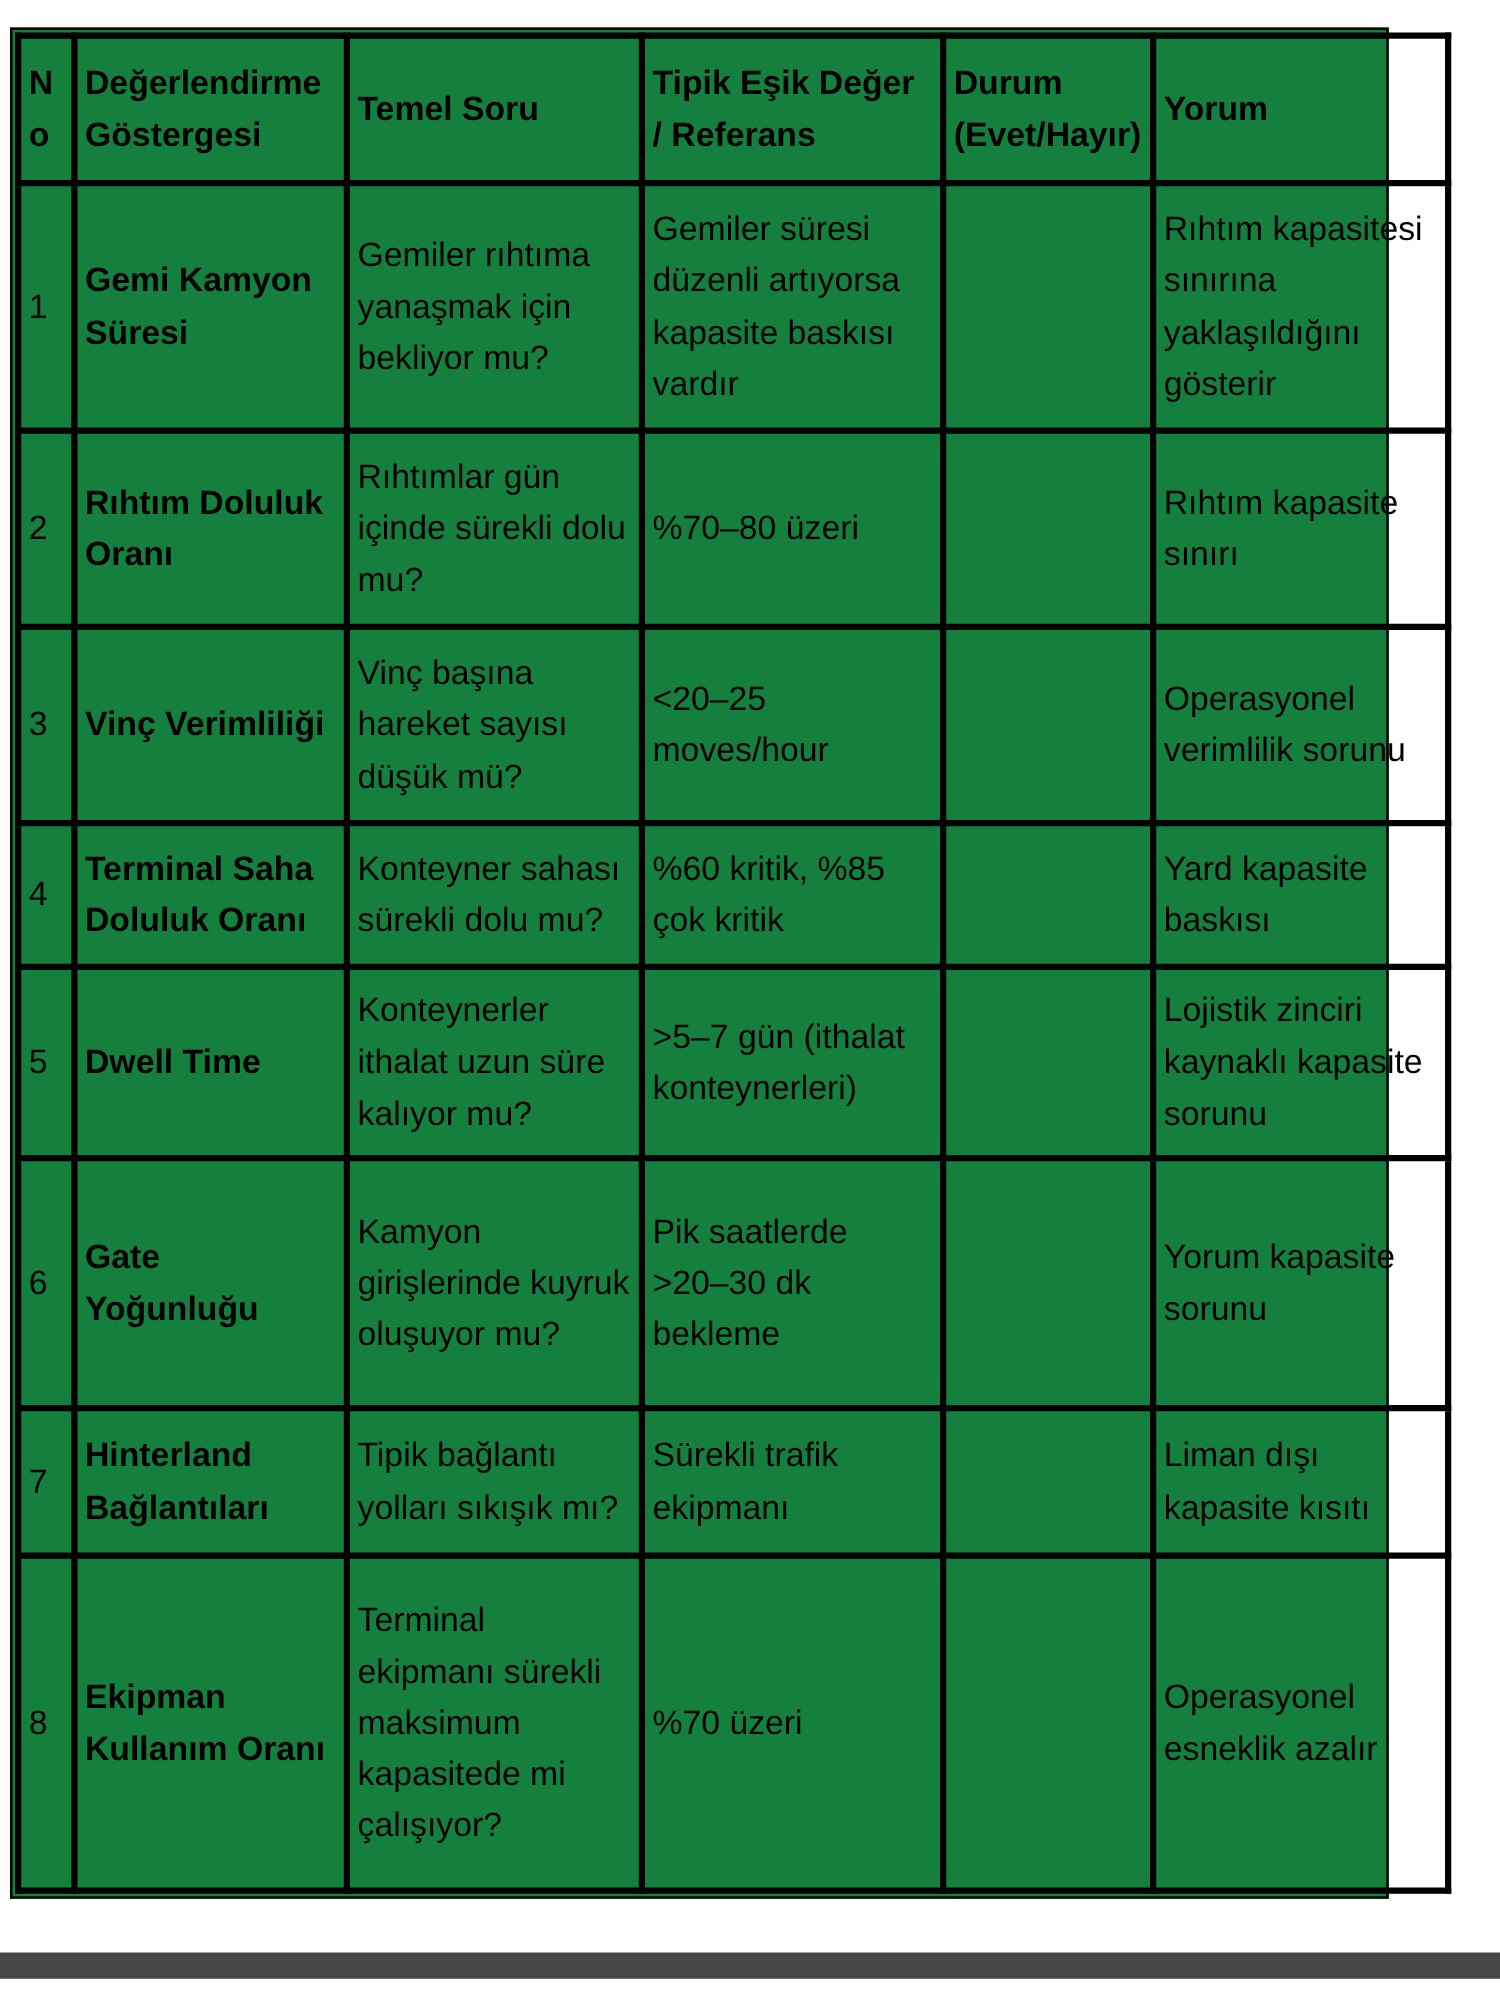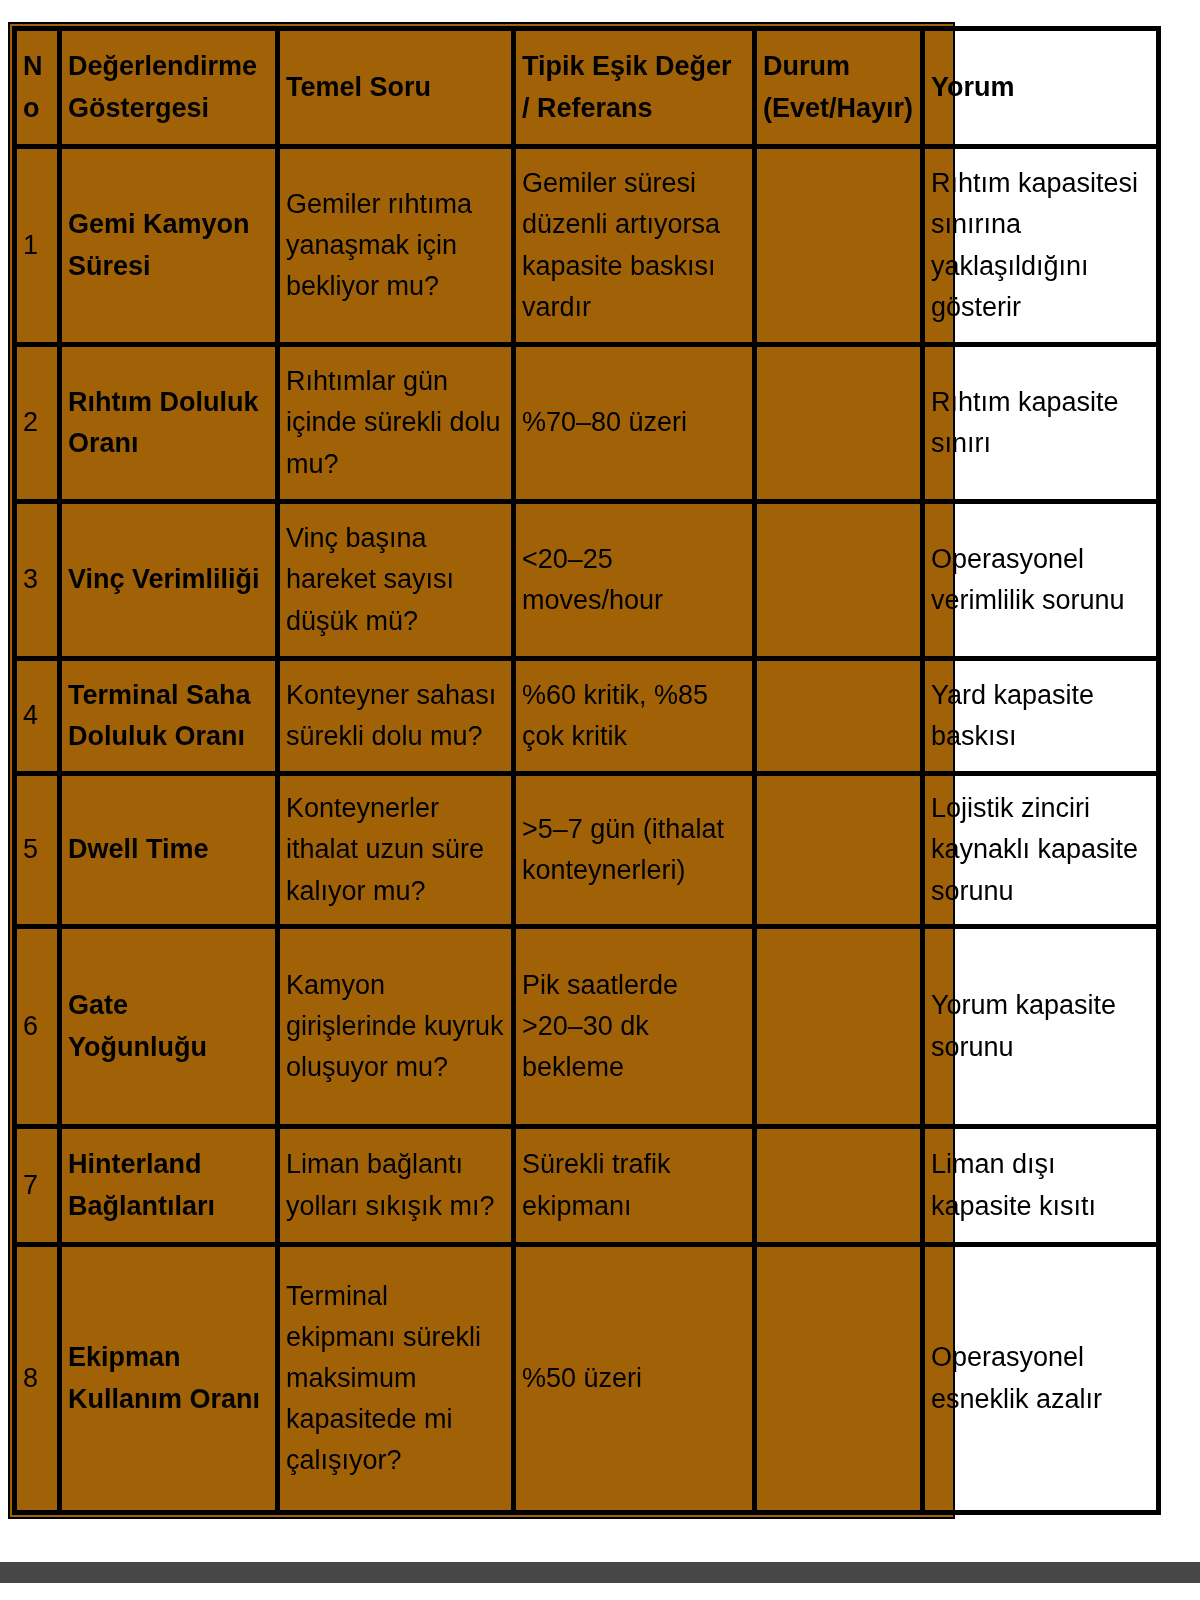--- a/index.html
+++ b/index.html
@@ -14,25 +14,25 @@
     width: 1200px;
     height: 1600px;
     background: #ffffff;
     overflow: hidden;
   }
   
   .table-wrap {
     position: absolute;
     left: 8px;
     top: 22px;
-    width: 947px;
+    width: 1103px;
     border: 2px solid #000000;
     padding: 2px;
     box-sizing: border-box;
-    background: #a16207;
+    background: #15803d;
   }
   table.assessment {
     width: 100%;
     border-collapse: collapse;
     table-layout: fixed;
   }
   table.assessment th,
   table.assessment td {
     border: 5px solid #000000;
     padding: 3px 6px;
@@ -138,30 +138,30 @@
             <td class="cell-no">6</td>
             <td class="cell-indicator">Gate Yoğunluğu</td>
             <td class="cell-question">Kamyon girişlerinde kuyruk oluşuyor mu?</td>
             <td class="cell-threshold">Pik saatlerde &gt;20–30 dk bekleme</td>
             <td class="cell-status"></td>
             <td class="cell-comment">Yorum kapasite sorunu</td>
           </tr>
           <tr>
             <td class="cell-no">7</td>
             <td class="cell-indicator">Hinterland Bağlantıları</td>
-            <td class="cell-question">Liman bağlantı yolları sıkışık mı?</td>
+            <td class="cell-question">Tipik bağlantı yolları sıkışık mı?</td>
             <td class="cell-threshold">Sürekli trafik ekipmanı</td>
             <td class="cell-status"></td>
             <td class="cell-comment">Liman dışı kapasite kısıtı</td>
           </tr>
           <tr>
             <td class="cell-no">8</td>
             <td class="cell-indicator">Ekipman Kullanım Oranı</td>
             <td class="cell-question">Terminal ekipmanı sürekli maksimum kapasitede mi çalışıyor?</td>
-            <td class="cell-threshold">%50 üzeri</td>
+            <td class="cell-threshold">%70 üzeri</td>
             <td class="cell-status"></td>
             <td class="cell-comment">Operasyonel esneklik azalır</td>
           </tr>
         </tbody>
     </table>
   </div>
 
   <div class="bottom-strip" style="background: rgb(71, 71, 71);"></div>
 
 </div>

